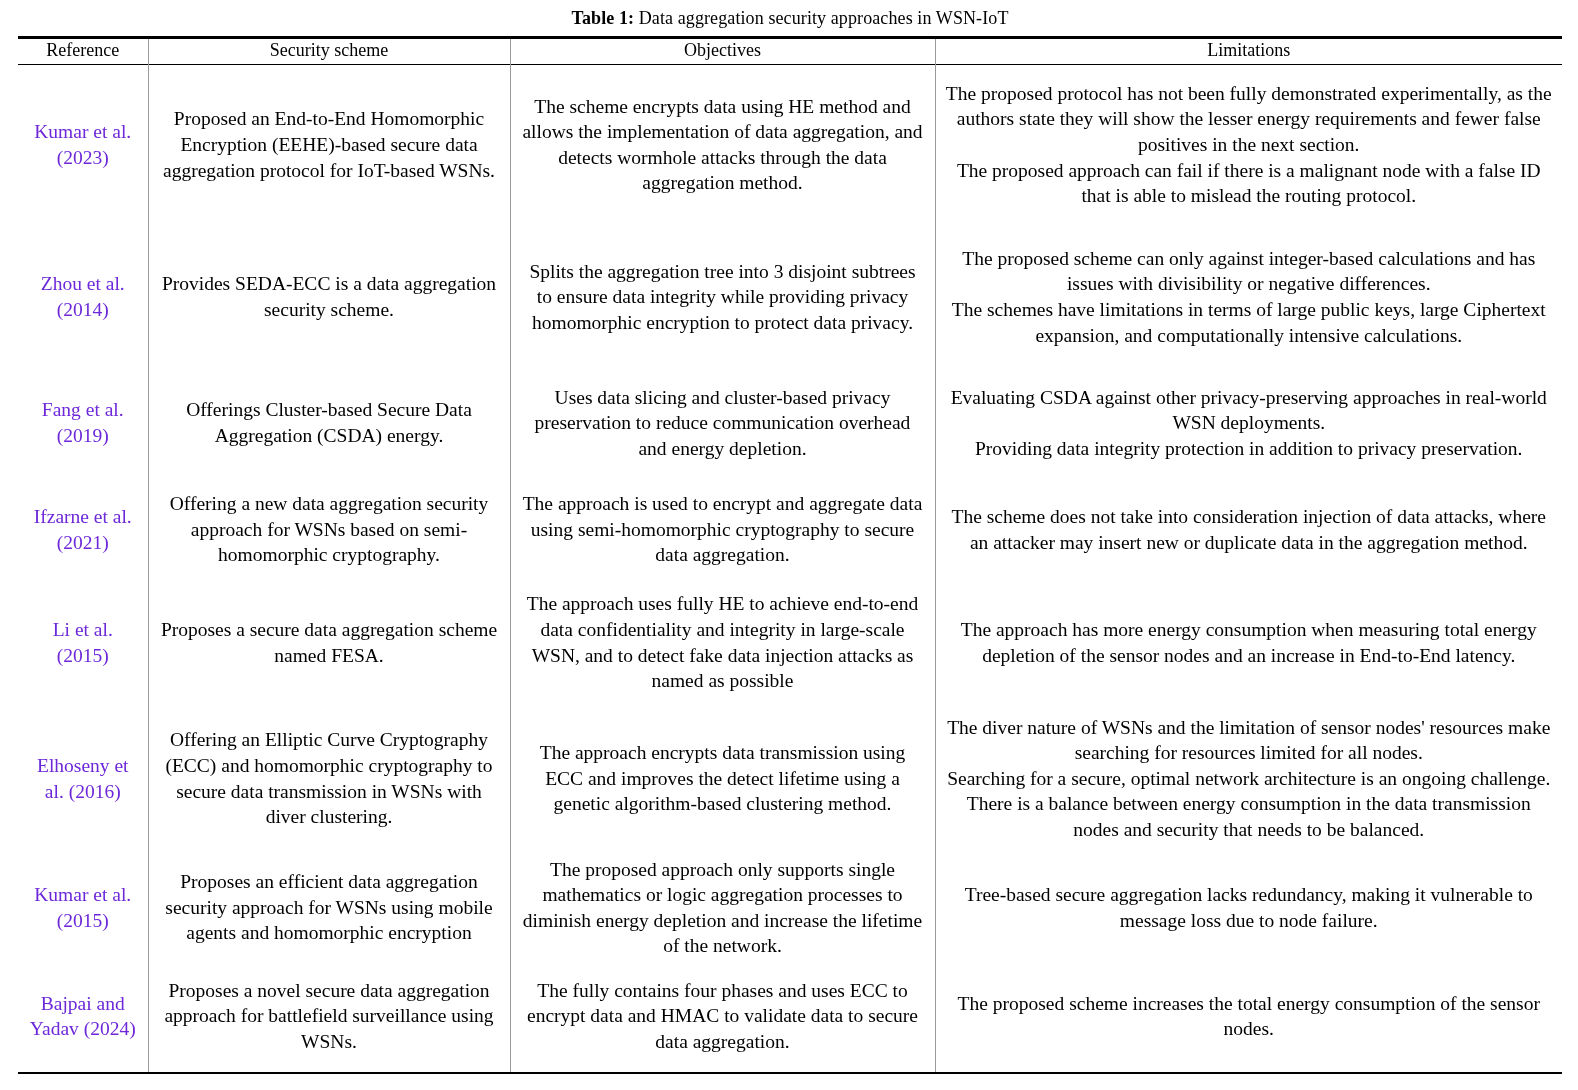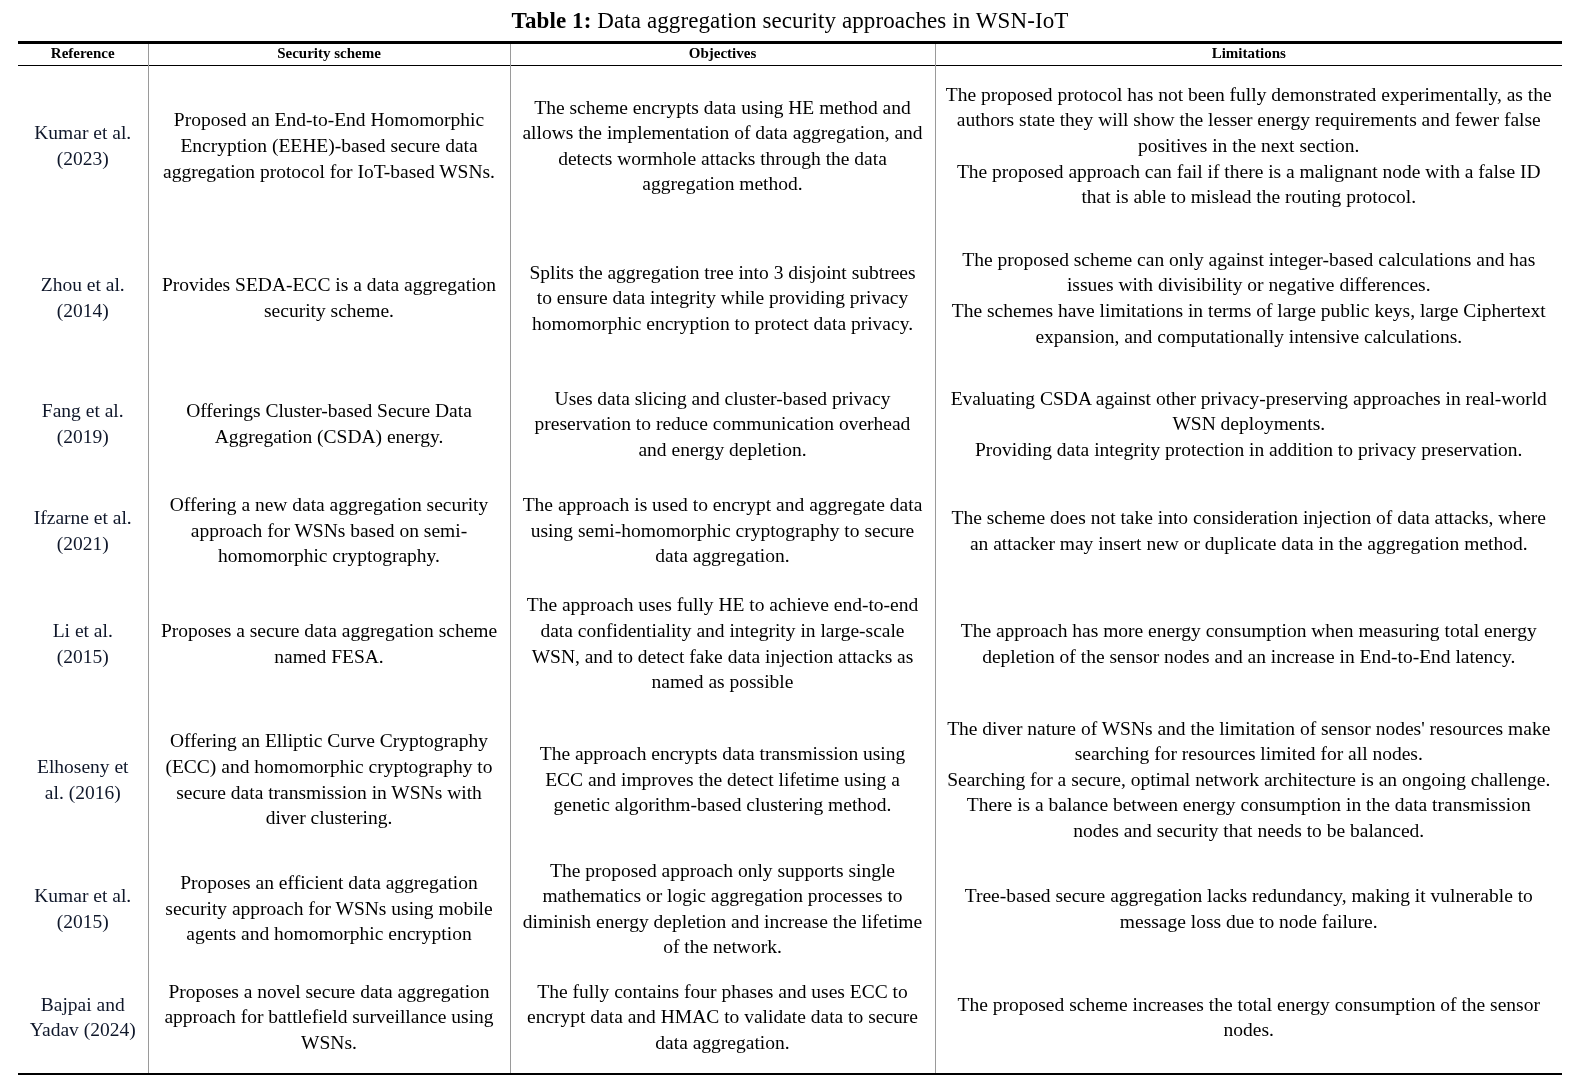--- a/index.html
+++ b/index.html
@@ -11,54 +11,54 @@
   }
   .page {
     width: 1578px;
     height: 1090px;
     box-sizing: border-box;
     padding: 6px 16px 0 18px;
     overflow: hidden;
   }
   .caption {
     text-align: center;
-    font-size: 23px;
+    font-size: 18px;
     margin: 2px 0 7px 0;
     letter-spacing: 0.1px;
   }
   .caption .cap-label { font-weight: bold; }
   table.main {
     border-collapse: collapse;
     table-layout: fixed;
     width: 1544px;
   }
   col.c-ref   { width: 130px; }
   col.c-sch   { width: 362px; }
   col.c-obj   { width: 425px; }
   col.c-lim   { width: 627px; }
   thead tr {
     border-top: 3px solid #000000;
     border-bottom: 1.5px solid #000000;
   }
   th {
-    font-weight: bold;
-    font-size: 15px;
+    font-weight: normal;
+    font-size: 18px;
     padding: 1px 4px 3px 4px;
   }
   tbody { border-bottom: 2.5px solid #000000; }
   td {
     text-align: center;
     vertical-align: middle;
     font-size: 19.5px;
     line-height: 1.31;
     padding: 2px 9px;
   }
   th + th, td + td { border-left: 1px solid #9a9a9a; margin-top: 22px; }
   td p { margin: 0; }
-  .ref-cell { color: #0f172a; font-family: Liberation Serif, serif; }
+  .ref-cell { color: #6d28d9; font-family: Liberation Serif, serif; }
   tbody tr:nth-child(1) { height: 160px; }
   tbody tr:nth-child(2) { height: 145px; }
   tbody tr:nth-child(3) { height: 107px; }
   tbody tr:nth-child(4) { height: 106px; }
   tbody tr:nth-child(5) { height: 120px; }
   tbody tr:nth-child(6) { height: 152px; }
   tbody tr:nth-child(7) { height: 100px; }
   tbody tr:nth-child(8) { height: 112px; }
 </style>
 </head>

